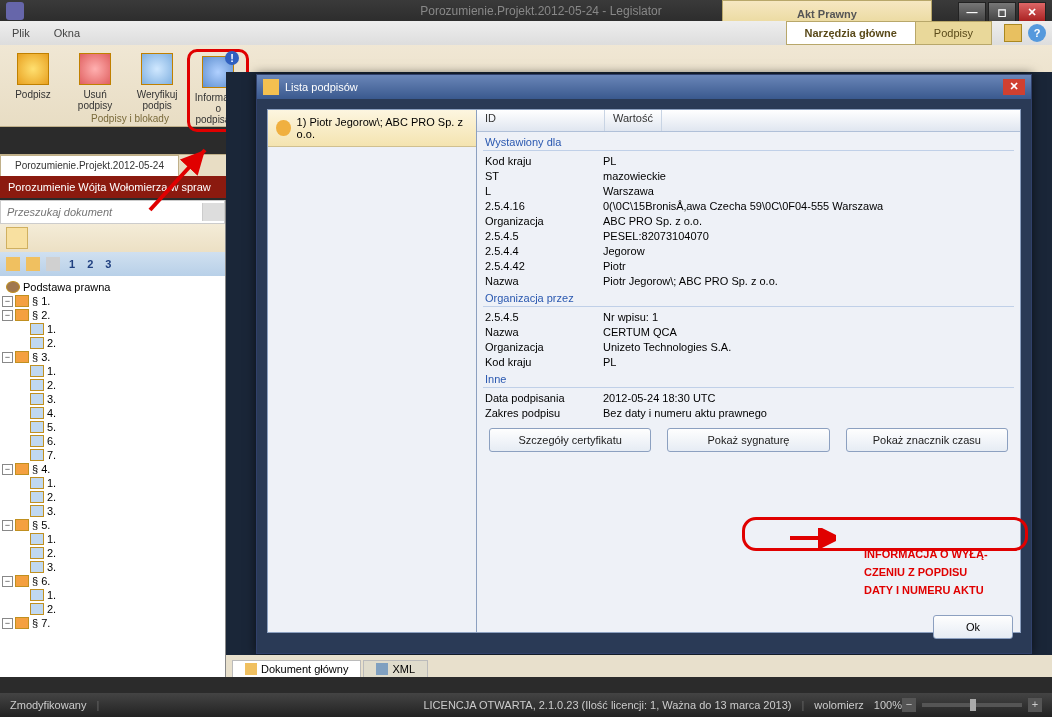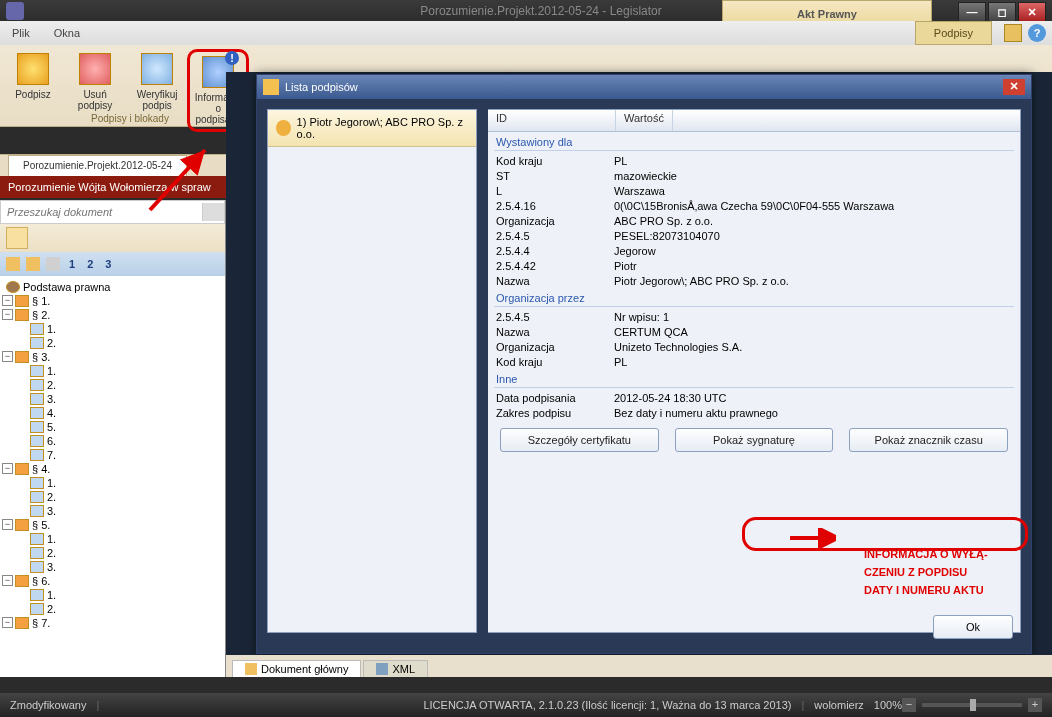--- a/index.html
+++ b/index.html
@@ -49,21 +49,21 @@
 .searchrow .sicon { width:22px; height:18px; background:#ddd; border-left:1px solid #ccc; cursor:pointer; }
 
 
 .leftpane { width:226px; position:absolute; left:0; top:200px; bottom:40px; background:#fff; border-right:1px solid #888; display:flex; flex-direction:column; }
 .lp-tabs { height:28px; background:linear-gradient(#f4ecd8,#ece0c4); display:flex; align-items:center; padding:0 6px; }
 .lp-tabs .lpicon { width:22px; height:22px; background:#f8e0a0; border:1px solid #d0b060; margin-right:4px; }
 .lp-tool { height:24px; background:linear-gradient(#d0e0f0,#b8d0e8); display:flex; align-items:center; padding:0 6px; gap:6px; }
 .lp-tool .ti { width:14px; height:14px; }
 .lp-tool .num { color:#204080; font-weight:bold; cursor:pointer; padding:0 3px; }
 .tree { flex:1; overflow:auto; padding:4px 2px; background:#fff; }
-.tree .node { display:flex; padding:1px 0; white-space:nowrap; cursor:pointer; }
+.tree .node { display:flex; align-items:center; padding:1px 0; white-space:nowrap; cursor:pointer; }
 .tree .exp { width:11px; height:11px; border:1px solid #888; text-align:center; line-height:9px; font-size:9px; margin-right:2px; color:#444; background:#fff; }
 .tree .sp { display:inline-block; }
 .tree .nicon { width:14px; height:12px; margin-right:3px; background:#f4c040; border:1px solid #c09020; display:inline-block; }
 .tree .para { background:#f4a040; }
 .tree .sub { background:#c0d8f0; }
 .tree .lbl { font-size:11px; color:#000; }
 
 
 .darkarea { position:absolute; left:226px; right:0; top:72px; bottom:40px; background:#1a2638; }
 
@@ -73,21 +73,21 @@
 .bottomtabs .bt .bi { width:12px; height:12px; background:#f0c060; }
 .bottomtabs .bt.inactive { background:#e0dccc; }
 
 
 .dialog { position:absolute; left:256px; top:74px; width:776px; height:580px; background:#eef1f7; border:1px solid #30406a; box-shadow:0 0 10px rgba(0,0,0,0.6); }
 .dialog .dlgtitle { height:24px; background:linear-gradient(#6a86b8,#3a598e); display:flex; align-items:center; padding:12px 6px; color:#fff; }
 .dialog .dlgtitle .dicon { width:16px; height:16px; background:#f4c050; margin-right:6px; }
 .dialog .dlgtitle .spacer { flex:1; }
 .dialog .dlgtitle .dclose { width:22px; height:16px; background:#d04030; color:#fff; text-align:center; line-height:14px; cursor:pointer; font-weight:bold; }
 .dialog .dlgbody { position:absolute; top:24px; left:0; right:0; bottom:0; background:#2a3a56; padding:10px; }
-.dlgcontent { display:flex; height:524px; gap:11px; position:relative; }
+.dlgcontent { display:flex; height:524px; gap:0; position:relative; }
 .siglist { width:210px; background:#eef1f7; border:1px solid #8ca0c0; }
 .sigitem { padding:6px 8px; background:linear-gradient(#fdf6e0,#f4e4b0); border-bottom:1px solid #d0c090; display:flex; align-items:center; gap:6px; cursor:pointer; }
 .sigitem .sicon2 { width:16px; height:16px; background:#f0b040; border-radius:50%; }
 
 .detailpane { flex:1; background:#eef1f7; border:1px solid #8ca0c0; border-left:none; display:flex; flex-direction:column; }
 .detailhead { height:22px; background:linear-gradient(#fff,#e0e6f0); border-bottom:1px solid #b0c0d8; display:flex; }
 .detailhead .dhcol { padding:2px 8px; border-right:1px solid #c8d4e4; color:#333; }
 .detailhead .dhcol.id { width:128px; }
 .detailscroll { flex:1; overflow:auto; padding:0 6px 6px 6px; position:relative; }
 .sectiontitle { color:#2a58b0; font-size:11px; padding:4px 2px 2px 2px; border-bottom:1px solid #c0d0e8; margin-bottom:2px; }
@@ -129,20 +129,21 @@
     <div>—</div>
     <div>◻</div>
     <div class="close">✕</div>
   </div>
 </div>
 
 <div class="menurow">
   <div class="mitem">Plik</div>
   <div class="mitem">Okna</div>
   <div class="tabs-right">
+    <div class="rtab">Narzędzia główne</div>
     <div class="rtab inactive">Podpisy</div>
   </div>
   <div class="ricon"></div>
   <div class="help">?</div>
 </div>
 
 <div class="ribbon">
   <div class="rgroup" style="width:260px;">
     <div class="rbtn">
       <div class="ricon2"></div>
@@ -159,21 +160,21 @@
     </div>
     <div class="rbtn highlighted" style="width:62px">
       <div class="ricon2 info"></div>
       <div class="rlbl" style="white-space:pre-line">Informacje
 o podpisach</div>
     </div>
     <div class="grouplabel">Podpisy i blokady</div>
   </div>
 </div>
 
-<div class="doctab" style="position:absolute; left:0; top:154px; width:226px;padding-left:8px;">
+<div class="doctab" style="position:absolute; left:0; top:154px; width:226px;">
   <div class="dt">Porozumienie.Projekt.2012-05-24</div>
 </div>
 
 <div class="redbanner" style="position:absolute; left:0; top:176px; width:226px;">Porozumienie Wójta Wołomierza w spraw</div>
 
 <div class="leftpane">
   <div class="searchrow">
     <input placeholder="Przeszukaj dokument" style="">
     <div class="sicon"></div>
   </div>

